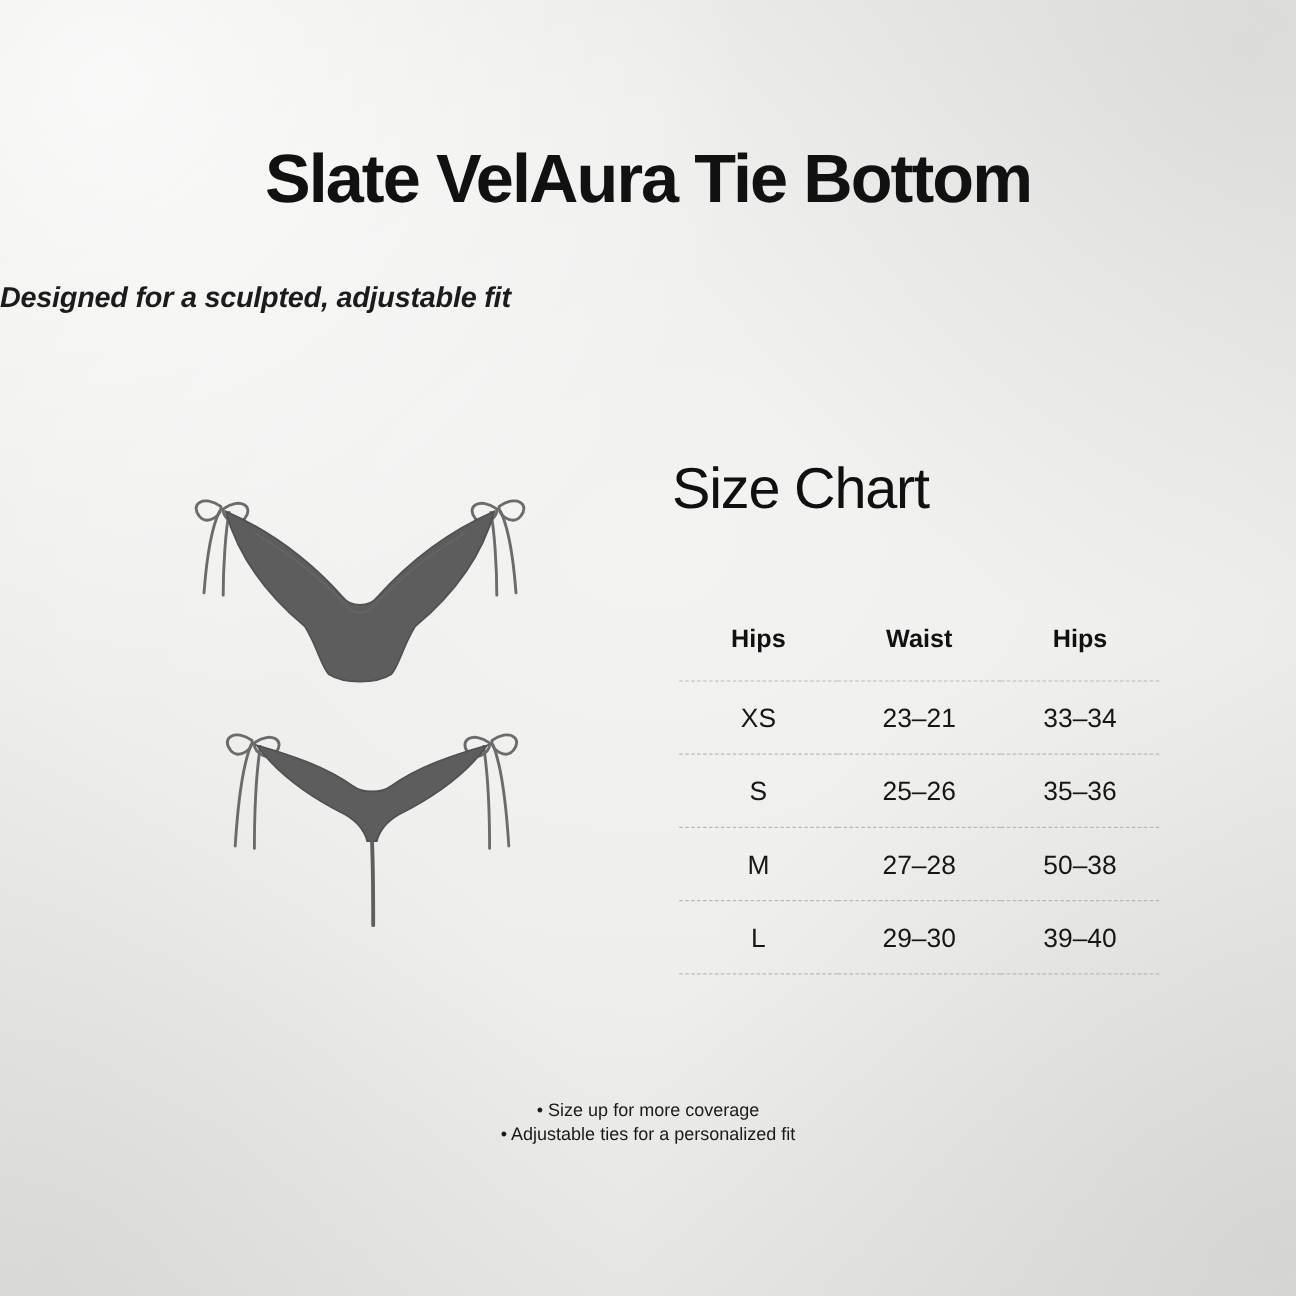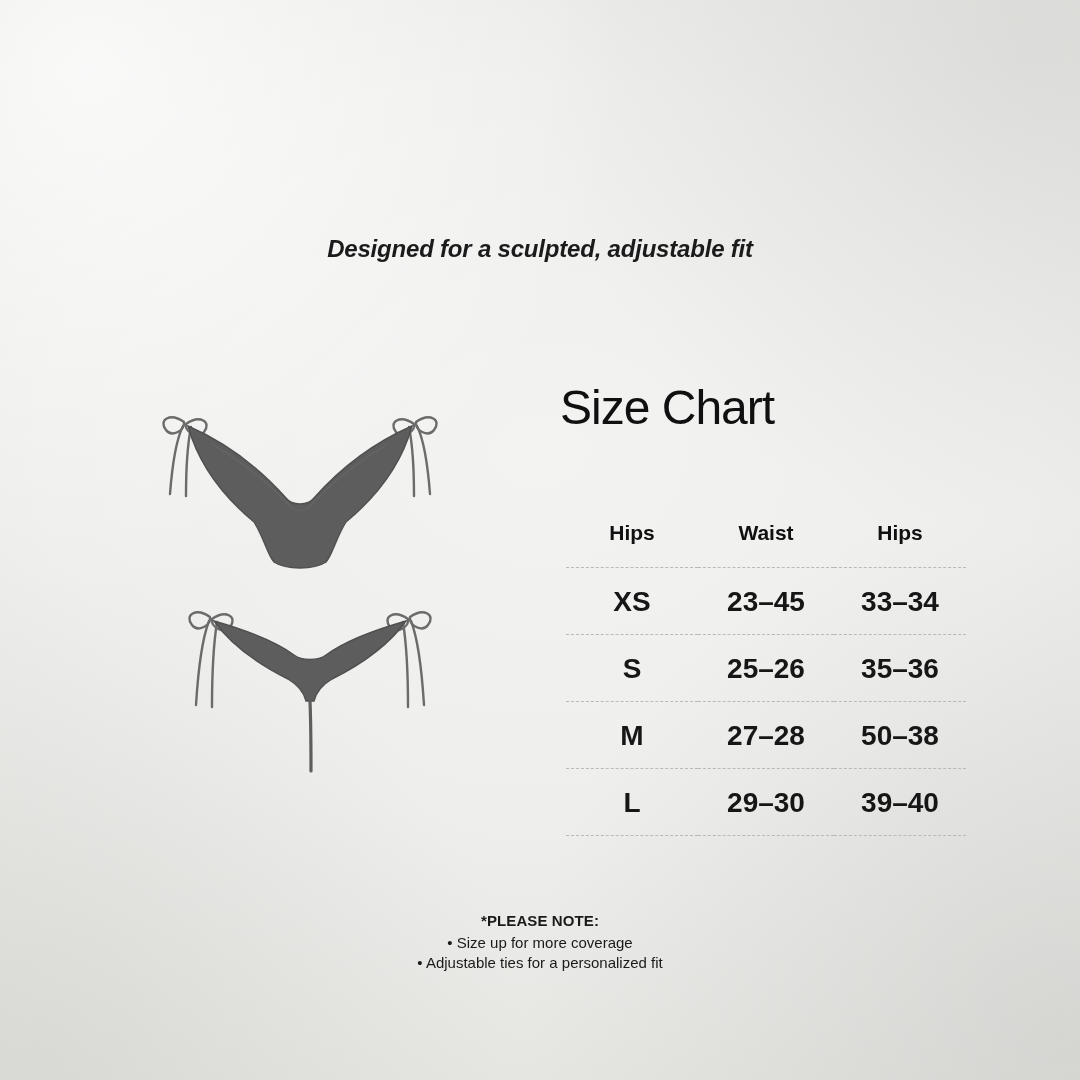--- a/index.html
+++ b/index.html
@@ -47,21 +47,21 @@
     letter-spacing: -1.6px;
     color: #111111;
     white-space: nowrap;
   }
 
   .subtitle {
     position: absolute;
     top: 235px;
     left: 0;
     width: 1080px;
-    text-align: center;
+    text-align: left;
     font-size: 24px;
     font-style: italic;
     font-weight: 700;
     color: #1b1b1b;
     letter-spacing: -0.2px;
   }
 
   
   .products {
     position: absolute;
@@ -95,22 +95,22 @@
     border-collapse: collapse;
   }
   .size-table th {
     font-size: 21px;
     font-weight: 700;
     color: #111111;
     padding: 6px 0 22px 0;
     text-align: center;
   }
   .size-table td {
-    font-size: 28px;
-    font-weight: 700;
+    font-size: 22px;
+    font-weight: 400;
     color: #161616;
     padding: 18px 0 16px 0;
     text-align: center;
     border-top: 1px dashed #b9b9b6;
   }
   .size-table tbody tr:last-child td {
     border-bottom: 1px dashed #b9b9b6;
   }
   .col-size { width: 33%; }
   .col-waist { width: 34%; }
@@ -142,20 +142,21 @@
   .note-bullet {
     font-size: 15px;
     line-height: 20px;
   }
 </style>
 </head>
 <body>
 
 <div class="page">
 
+  <div class="title">Slate VelAura Tie Bottom</div>
   <div class="subtitle">Designed for a sculpted, adjustable fit</div>
 
   <div class="products">
 
     <div class="product-figure fig-top">
       <svg width="300" height="170" viewBox="0 0 300 170" xmlns="http://www.w3.org/2000/svg">
         <g fill="none" stroke="#6a6b6a" stroke-width="2.4" stroke-linecap="round" stroke-linejoin="round">
 
           <path d="M34 12 C20 2, 8 10, 16 20 C22 28, 34 20, 34 14 Z"></path>
           <path d="M36 14 C50 4, 62 12, 54 22 C48 30, 36 22, 36 16 Z"></path>
@@ -218,21 +219,21 @@
     <thead>
       <tr>
         <th class="col-size">Hips</th>
         <th class="col-waist">Waist</th>
         <th class="col-hips">Hips</th>
       </tr>
     </thead>
     <tbody>
       <tr>
         <td>XS</td>
-        <td>23–45</td>
+        <td>23–21</td>
         <td>33–34</td>
       </tr>
       <tr>
         <td>S</td>
         <td>25–26</td>
         <td>35–36</td>
       </tr>
       <tr>
         <td>M</td>
         <td>27–28</td>
@@ -240,20 +241,19 @@
       </tr>
       <tr>
         <td>L</td>
         <td>29–30</td>
         <td>39–40</td>
       </tr>
     </tbody>
   </table>
 
   <div class="note">
-    <div class="note-title">*PLEASE NOTE:</div>
     <div class="note-bullets">
       <div class="note-bullet">• Size up for more coverage</div>
       <div class="note-bullet">• Adjustable ties for a personalized fit</div>
     </div>
   </div>
 
 </div>
 
 </body></html>

